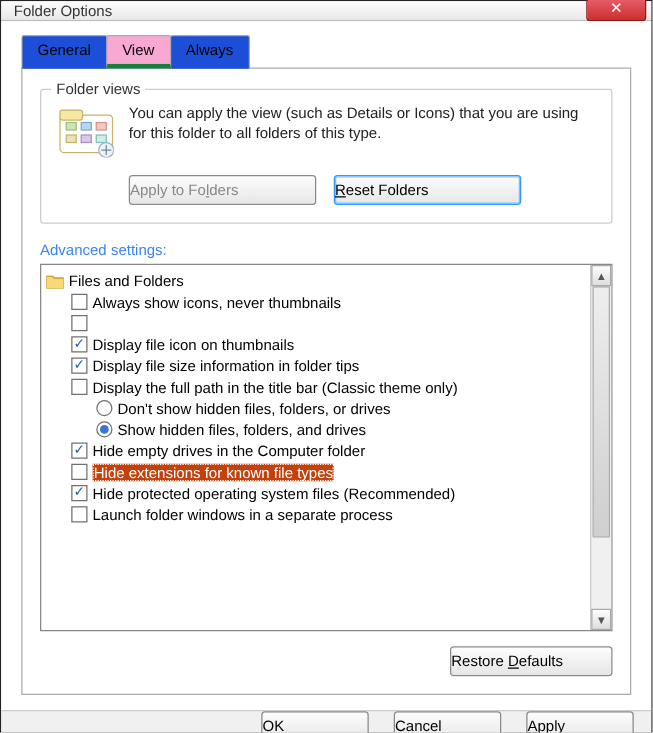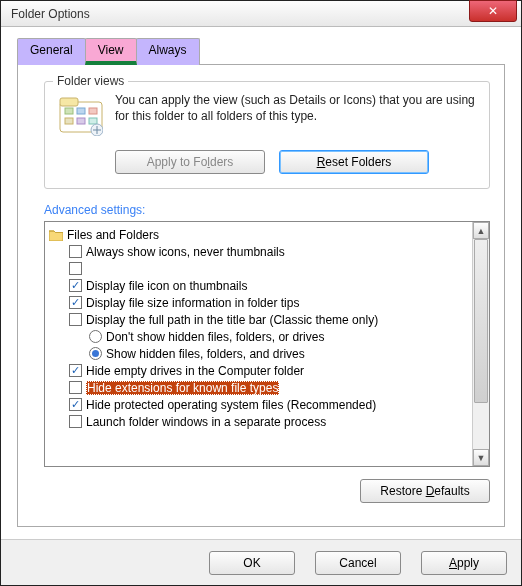--- a/index.html
+++ b/index.html
@@ -1,43 +1,43 @@
 <!DOCTYPE html>
 <html><head>
 <meta charset="utf-8">
 <style>
 * { box-sizing: border-box; margin: 0; padding: 0; font-family: "Segoe UI", Tahoma, sans-serif; font-size: 12px; }
 body { background: #555; width: 522px; height: 586px; overflow: hidden; }
 
 .window { width: 522px; height: 586px; background: #fff; border: 1px solid #222; display: flex; flex-direction: column; }
 
-.titlebar { height: 26px; background: linear-gradient(#fdfdfd, #e8e8e8); display: flex; align-items: center; border-bottom: 1px solid #bbb; }
+.titlebar { height: 16px; background: linear-gradient(#fdfdfd, #e8e8e8); display: flex; align-items: center; border-bottom: 1px solid #bbb; }
 .titlebar .title { flex: 1; padding-left: 10px; color: #333; }
 .titlebar .close { width: 48px; height: 22px; margin-right: 4px; margin-top: -6px; background: linear-gradient(#e67,#c9302c); border: 1px solid #8b1a1a; border-radius: 0 0 3px 3px; color: #fff; text-align: center; line-height: 18px; font-size: 14px; }
 
 .client { flex: 1; background: #fff; padding: 10px 16px 12px 16px; display: flex; flex-direction: column; }
 
 .tabs { display: flex; position: relative; top: 1px; z-index: 2; }
-.tab { padding: 4px 12px; border: 1px solid #aaa; background: #c4b5fd; margin-right: -1px; border-bottom: none; border-radius: 2px 2px 0 0; cursor: default; }
+.tab { padding: 4px 12px; border: 1px solid #aaa; background: #1d4ed8; margin-right: -1px; border-bottom: none; border-radius: 2px 2px 0 0; cursor: default; }
 .tab.active { background: #f9a8d4; border-bottom: 4px solid #15803d; position: relative; z-index: 3; }
-.tab-page { border: 1px solid #aaa; flex: 1; padding: 10px 14px 14px 26px; display: flex; flex-direction: column; }
+.tab-page { border: 1px solid #aaa; flex: 1; padding: 10px 14px 14px 14px; display: flex; flex-direction: column; }
 
 .group { border: 1px solid #ccc; border-radius: 3px; padding: 10px 12px 14px 12px; position: relative; margin-top: 6px; }
 .group .legend { position: absolute; top: -8px; left: 8px; background: #fff; padding: 0 4px; color: #333; }
 .group-row { display: flex; gap: 10px; }
 .folder-big { width: 48px; height: 48px; flex-shrink: 0; display:flex; align-items:center; justify-content:center; }
 .desc { flex: 1; color: #222; line-height: 1.35; }
 .btn-row { display: flex; gap: 14px; margin-top: 10px; margin-left: 58px; }
-.btn { min-width: 150px; height: 24px; border: 1px solid #8a8a8a; background: linear-gradient(#fdfdfd,#e6e6e6); border-radius: 3px; text-align: center; line-height: 22px; cursor: default; }
+.btn { min-width: 150px; height: 24px; border: 1px solid #8a8a8a; background: linear-gradient(#fdfdfd,#e6e6e6); border-radius: 3px; text-align: left; line-height: 22px; cursor: default; }
 .btn.disabled { color: #888; }
 .btn.focus { border: 1px solid #3399ff; box-shadow: inset 0 0 0 1px #79c0ff; }
 .btn .ul { text-decoration: underline; }
 
 .adv-label { margin-top: 14px; margin-bottom: 4px; color: #3b82f6; }
-.tree-wrap { border: 1px solid #888; height: 246px; display: flex; background: #fff; }
+.tree-wrap { border: 1px solid #888; height: 294px; display: flex; background: #fff; }
 .tree { flex: 1; padding: 4px 2px; overflow: hidden; }
 .scrollbar { width: 17px; background: #f0f0f0; border-left: 1px solid #ccc; position: relative; }
 .scroll-btn { height: 17px; background: linear-gradient(#fdfdfd,#dedede); border: 1px solid #aaa; display:flex; align-items:center; justify-content:center; font-size:9px; color:#555;}
 .scroll-track { position: absolute; top: 17px; bottom: 17px; left: 0; right: 0; }
 .scroll-thumb { position: absolute; top: 0; left: 1px; right: 1px; height: 78%; background: linear-gradient(#eee,#cfcfcf); border: 1px solid #aaa; border-radius: 1px; }
 
 .node { display: flex; align-items: center; height: 17px; white-space: nowrap; }
 .lvl0 { padding-left: 2px; }
 .lvl1 { padding-left: 22px; }
 .lvl2 { padding-left: 42px; }

